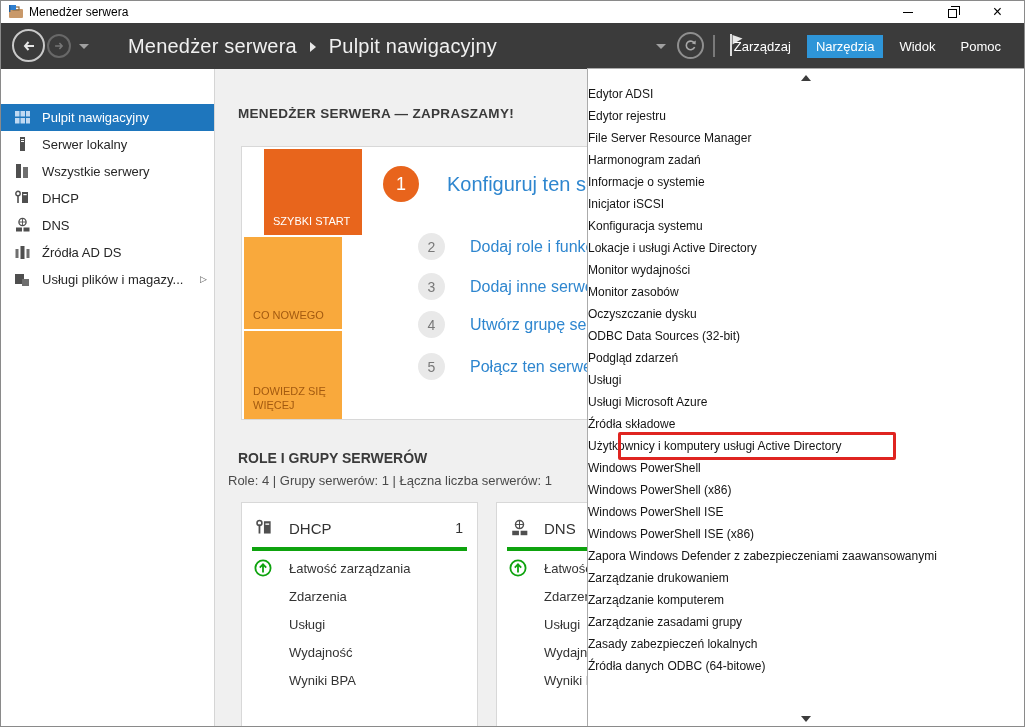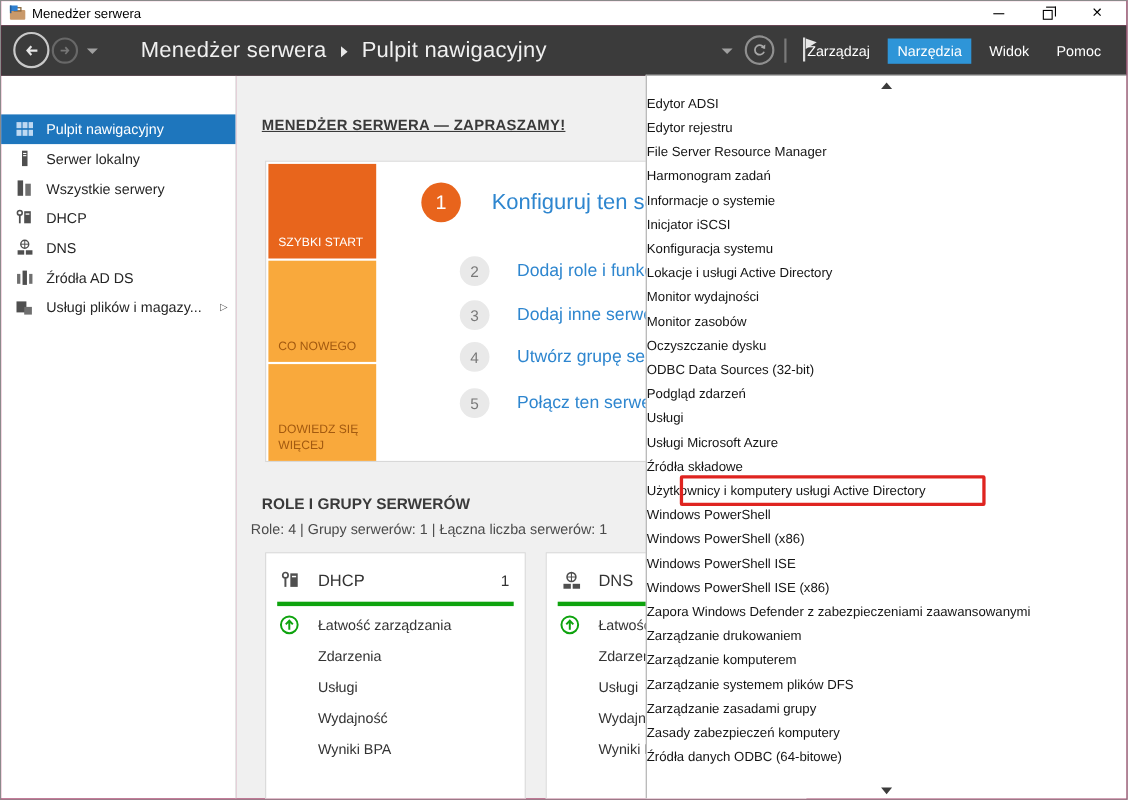--- a/index.html
+++ b/index.html
@@ -1,17 +1,17 @@
 <!DOCTYPE html>
 <html><head>
 <meta charset="utf-8">
 <style>
   * { margin:0; padding:0; box-sizing:border-box; }
   body { background:#cfcfcf; font-family:"Liberation Sans", sans-serif; }
-  #root { position:relative; width:1025px; height:727px; background:#be185d; overflow:hidden;
+  #root { position:relative; width:1025px; height:727px; background:#000000; overflow:hidden;
           border:1px solid #8a8a8a; }
 
   
   .titlebar { position:absolute; top:0; left:0; right:0; height:22px; background:#fff; }
   .app-icon { position:absolute; left:7px; top:3px; width:16px; height:16px; }
   .title-text { position:absolute; left:28px; top:4px; font-size:12px; color:#000; }
   .win-controls { position:absolute; right:4px; top:0; height:22px; display:flex; }
   .win-btn { width:45px; height:22px; display:flex; align-items:center; justify-content:center; color:#000; cursor:default; }
   .glyph-min { width:10px; height:1px; background:#000; }
   .glyph-restore { position:relative; width:9px; height:9px; border:1px solid #000; background:#fff; margin-top:2px; }
@@ -48,26 +48,26 @@
   .side-list { margin-top:35px; }
   .side-item { position:relative; height:27px; display:flex; align-items:center; padding-left:13px; gap:11px;
       font-size:13px; color:#262626; }
   .side-item.selected { background:#1e76bd; color:#fff; }
   .side-icon { width:17px; height:17px; flex:none; }
   .side-arrow { position:absolute; right:7px; top:8px; font-size:9px; color:#555; }
 
   
   .content { position:absolute; top:68px; left:214px; right:0; bottom:0; background:#f0f0f0; }
   .content-header { position:absolute; left:23px; top:37px; font-size:13.5px; font-weight:bold;
-      color:#3a3a3a; letter-spacing:0.3px;text-decoration:underline; }
+      color:#3a3a3a; letter-spacing:0.3px; }
 
   .welcome-tile { position:absolute; left:26px; top:77px; width:688px; height:274px; background:#fff;
       border:1px solid #d8d8d8; }
   .qs-block { position:absolute; left:2px; width:98px; }
-  .qs-1 { top:2px; height:86px; background:#e8651c; }
+  .qs-1 { top:2px; height:86px; background:#e8651c;margin-left:20px; }
   .qs-2 { top:90px; height:92px; background:#f9a93c; }
   .qs-3 { top:184px; height:88px; background:#f9a93c; }
   .qs-label { position:absolute; left:9px; bottom:7px; font-size:11px; line-height:14px; }
   .qs-1 .qs-label { color:#fff; }
   .qs-2 .qs-label, .qs-3 .qs-label { color:#a35a10; }
 
   .step-row { position:absolute; display:flex; align-items:center; }
   .step-circle { border-radius:50%; display:flex; align-items:center; justify-content:center; flex:none; }
   .step-1 { left:141px; top:19px; }
   .step-1 .step-circle { width:36px; height:36px; background:#e8641c; color:#fff; font-size:18px; }
@@ -384,21 +384,20 @@
         <span>Użytkownicy i komputery usługi Active Directory</span>
         <div class="red-box"></div>
       </div>
       <div class="mi">Windows PowerShell</div>
       <div class="mi">Windows PowerShell (x86)</div>
       <div class="mi">Windows PowerShell ISE</div>
       <div class="mi">Windows PowerShell ISE (x86)</div>
       <div class="mi">Zapora Windows Defender z zabezpieczeniami zaawansowanymi</div>
       <div class="mi">Zarządzanie drukowaniem</div>
       <div class="mi">Zarządzanie komputerem</div>
-      <div class="mi">Zarządzanie systemem plików DFS</div>
       <div class="mi">Zarządzanie zasadami grupy</div>
-      <div class="mi">Zasady zabezpieczeń komputery</div>
+      <div class="mi">Zasady zabezpieczeń lokalnych</div>
       <div class="mi">Źródła danych ODBC (64-bitowe)</div>
     </div>
     <div class="scroll-down"></div>
   </div>
 
 </div>
 
 </body></html>

